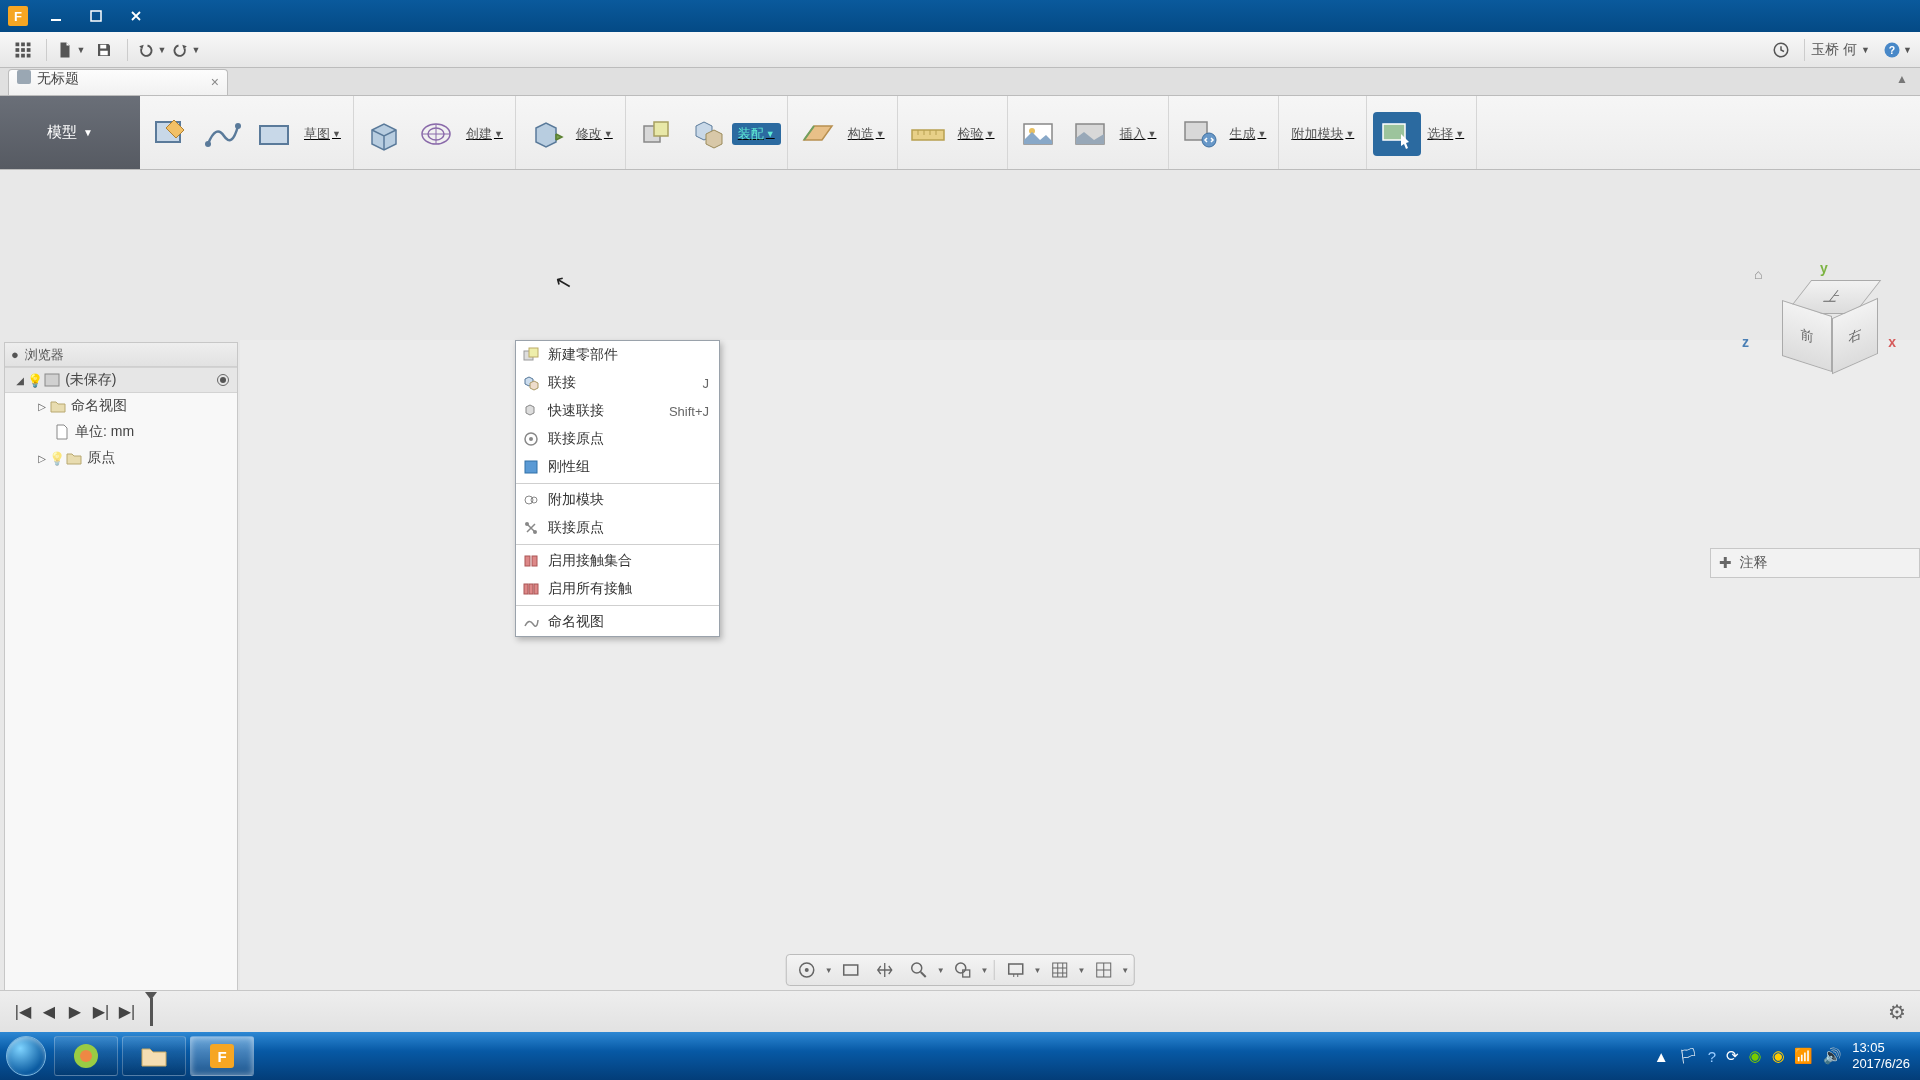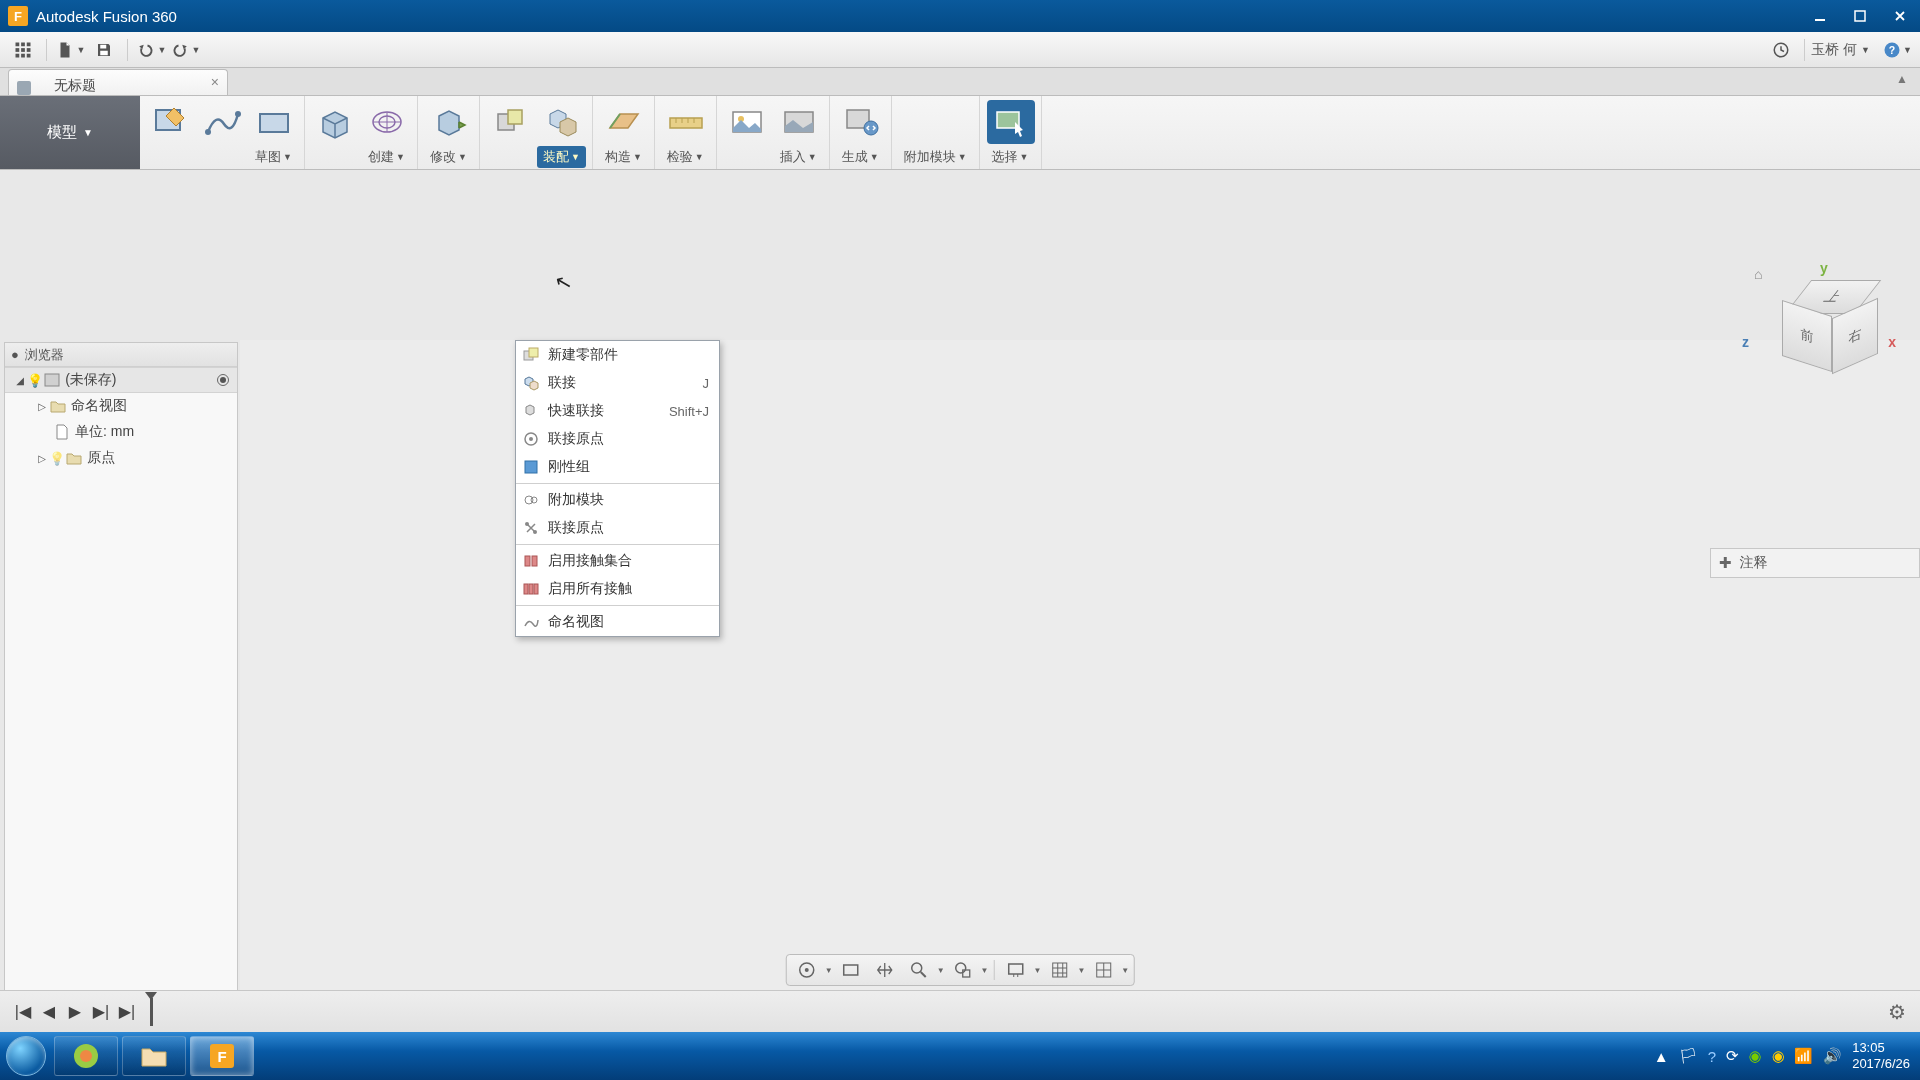--- a/index.html
+++ b/index.html
@@ -14,37 +14,37 @@
 
 
 .quickbar { height: 36px; background: linear-gradient(to bottom, #f8f8f8, #e6e6e6); border-bottom: 1px solid #bcbcbc; display: flex; align-items: center; padding: 0 6px; }
 .qbtn { width: 34px; height: 28px; display: flex; align-items: center; justify-content: center; color: #555; cursor: pointer; border-radius: 3px; }
 .qsep { width: 1px; height: 22px; background: #ccc; margin: 0 6px; }
 .qspacer { flex: 1; }
 .user-label { font-size: 14px; color: #555; margin-right: 4px; }
 
 
 .tabstrip { height: 28px; background: #e0e0e0; border-bottom: 1px solid #bcbcbc; display: flex; align-items: flex-end; padding-left: 8px; position: relative; }
-.doc-tab { height: 26px; background: linear-gradient(#fdfdfd,#f1f1f1); border: 1px solid #bcbcbc; border-bottom: none; border-radius: 4px 4px 0 0; padding: 0 30px 0 8px; display: flex; align-items: flex-end; font-size: 14px; color: #444; min-width: 220px; position: relative; gap: 17px; }
+.doc-tab { height: 26px; background: linear-gradient(#fdfdfd,#f1f1f1); border: 1px solid #bcbcbc; border-bottom: none; border-radius: 4px 4px 0 0; padding: 0 30px 0 8px; display: flex; align-items: flex-start; font-size: 14px; color: #444; min-width: 220px; position: relative; }
 .doc-tab .doc-icon { width: 14px; height: 14px; background: #9aa7b3; margin-right: 6px; border-radius: 2px; }
 .doc-tab .close-x { position: absolute; right: 8px; top: 4px; font-size: 14px; color: #888; cursor: pointer; }
 .collapse-caret { position: absolute; right: 12px; top: 4px; color: #777; font-size: 12px; cursor: pointer; }
 
 
 .ribbon { height: 74px; background: linear-gradient(#f6f6f6,#ececec); border-bottom: 1px solid #bcbcbc; display: flex; align-items: stretch; }
 .mode-selector { width: 140px; display: flex; align-items: center; justify-content: center; background: linear-gradient(#6a6f78,#565a62); color: #fff; font-size: 15px; cursor: pointer; }
 .mode-selector .caret { margin-left: 6px; font-size: 10px; }
 .ribbon-groups { display: flex; }
-.rgroup { display: flex; flex-direction: column; align-items: flex-end; padding: 2px 6px 0; border-right: 1px solid #d6d6d6; }
+.rgroup { display: flex; flex-direction: row; align-items: center; padding: 2px 6px 0; border-right: 1px solid #d6d6d6; text-decoration: underline; }
 .ricons { display: flex; gap: 4px; height: 48px; align-items: center; }
 .ricon { width: 48px; height: 44px; display: flex; align-items: center; justify-content: center; border-radius: 4px; cursor: pointer; }
 .ricon.selected { background: #2b6aa0; }
 .ricon svg { width: 40px; height: 36px; }
 .rlabel { font-size: 13px; color: #555; display: flex; align-items: center; gap: 2px; cursor: pointer; padding: 2px 6px; border-radius: 3px; }
-.rlabel.active { background: #2b6aa0; color: #fef9c3; }
+.rlabel.active { background: #2b6aa0; color: #5eead4; }
 .rlabel .caret { font-size: 9px; }
 
 
 .dropdown { position: absolute; top: 170px; left: 515px; width: 205px; background: #fff; border: 1px solid #9aa2ab; box-shadow: 2px 3px 6px rgba(0,0,0,.25); z-index: 50; font-size: 14px; }
 .dd-item { display: flex; align-items: center; height: 28px; padding: 0 10px 0 6px; cursor: pointer; color: #333; }
 .dd-item .dd-icon { width: 18px; height: 18px; margin-right: 8px; display: flex; align-items: center; justify-content: center; }
 .dd-item .dd-shortcut { margin-left: auto; color: #666; font-size: 13px; }
 .dd-sep { height: 1px; background: #cfcfcf; margin: 2px 0; }
 
 
@@ -110,21 +110,20 @@
 .window-frame { position: absolute; left:0; top:0; right:0; bottom: 48px; display: flex; flex-direction: column; }
 .workspace { flex: 1; position: relative; }
 </style>
 </head>
 <body>
 
 <div class="window-frame">
 
   <div class="titlebar">
     <div class="app-icon">F</div>
-    <div class="title">Autodesk Fusion 360</div>
     <div class="win-btns">
       <div class="win-btn">
           <svg width="14" height="14">
             <rect x="2" y="10" width="10" height="2" fill="#fff"></rect>
           </svg>
         </div>
       <div class="win-btn">
           <svg width="14" height="14">
             <rect x="2" y="2" width="10" height="10" fill="none" stroke="#fff" stroke-width="1.5"></rect>
           </svg>

